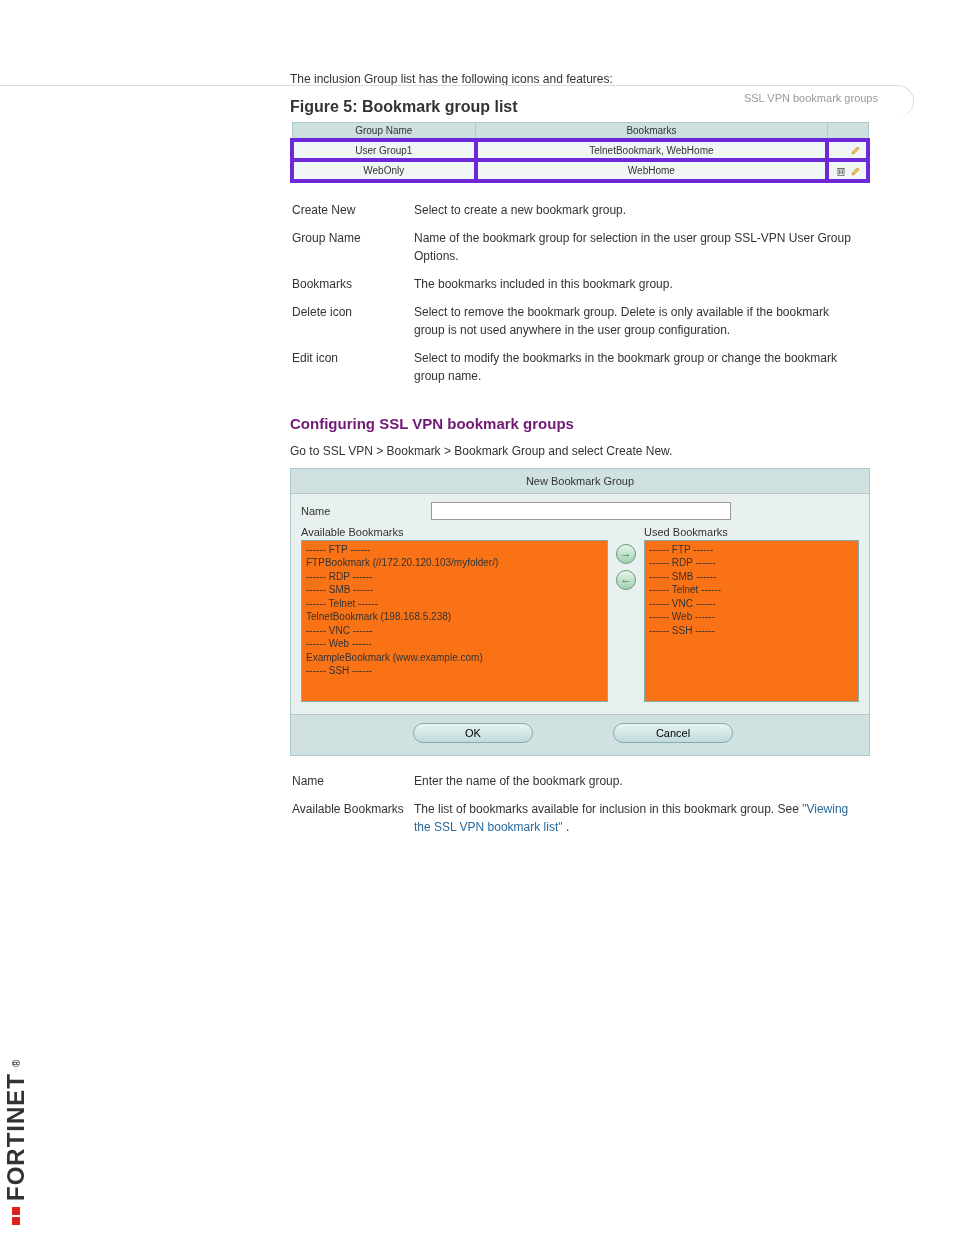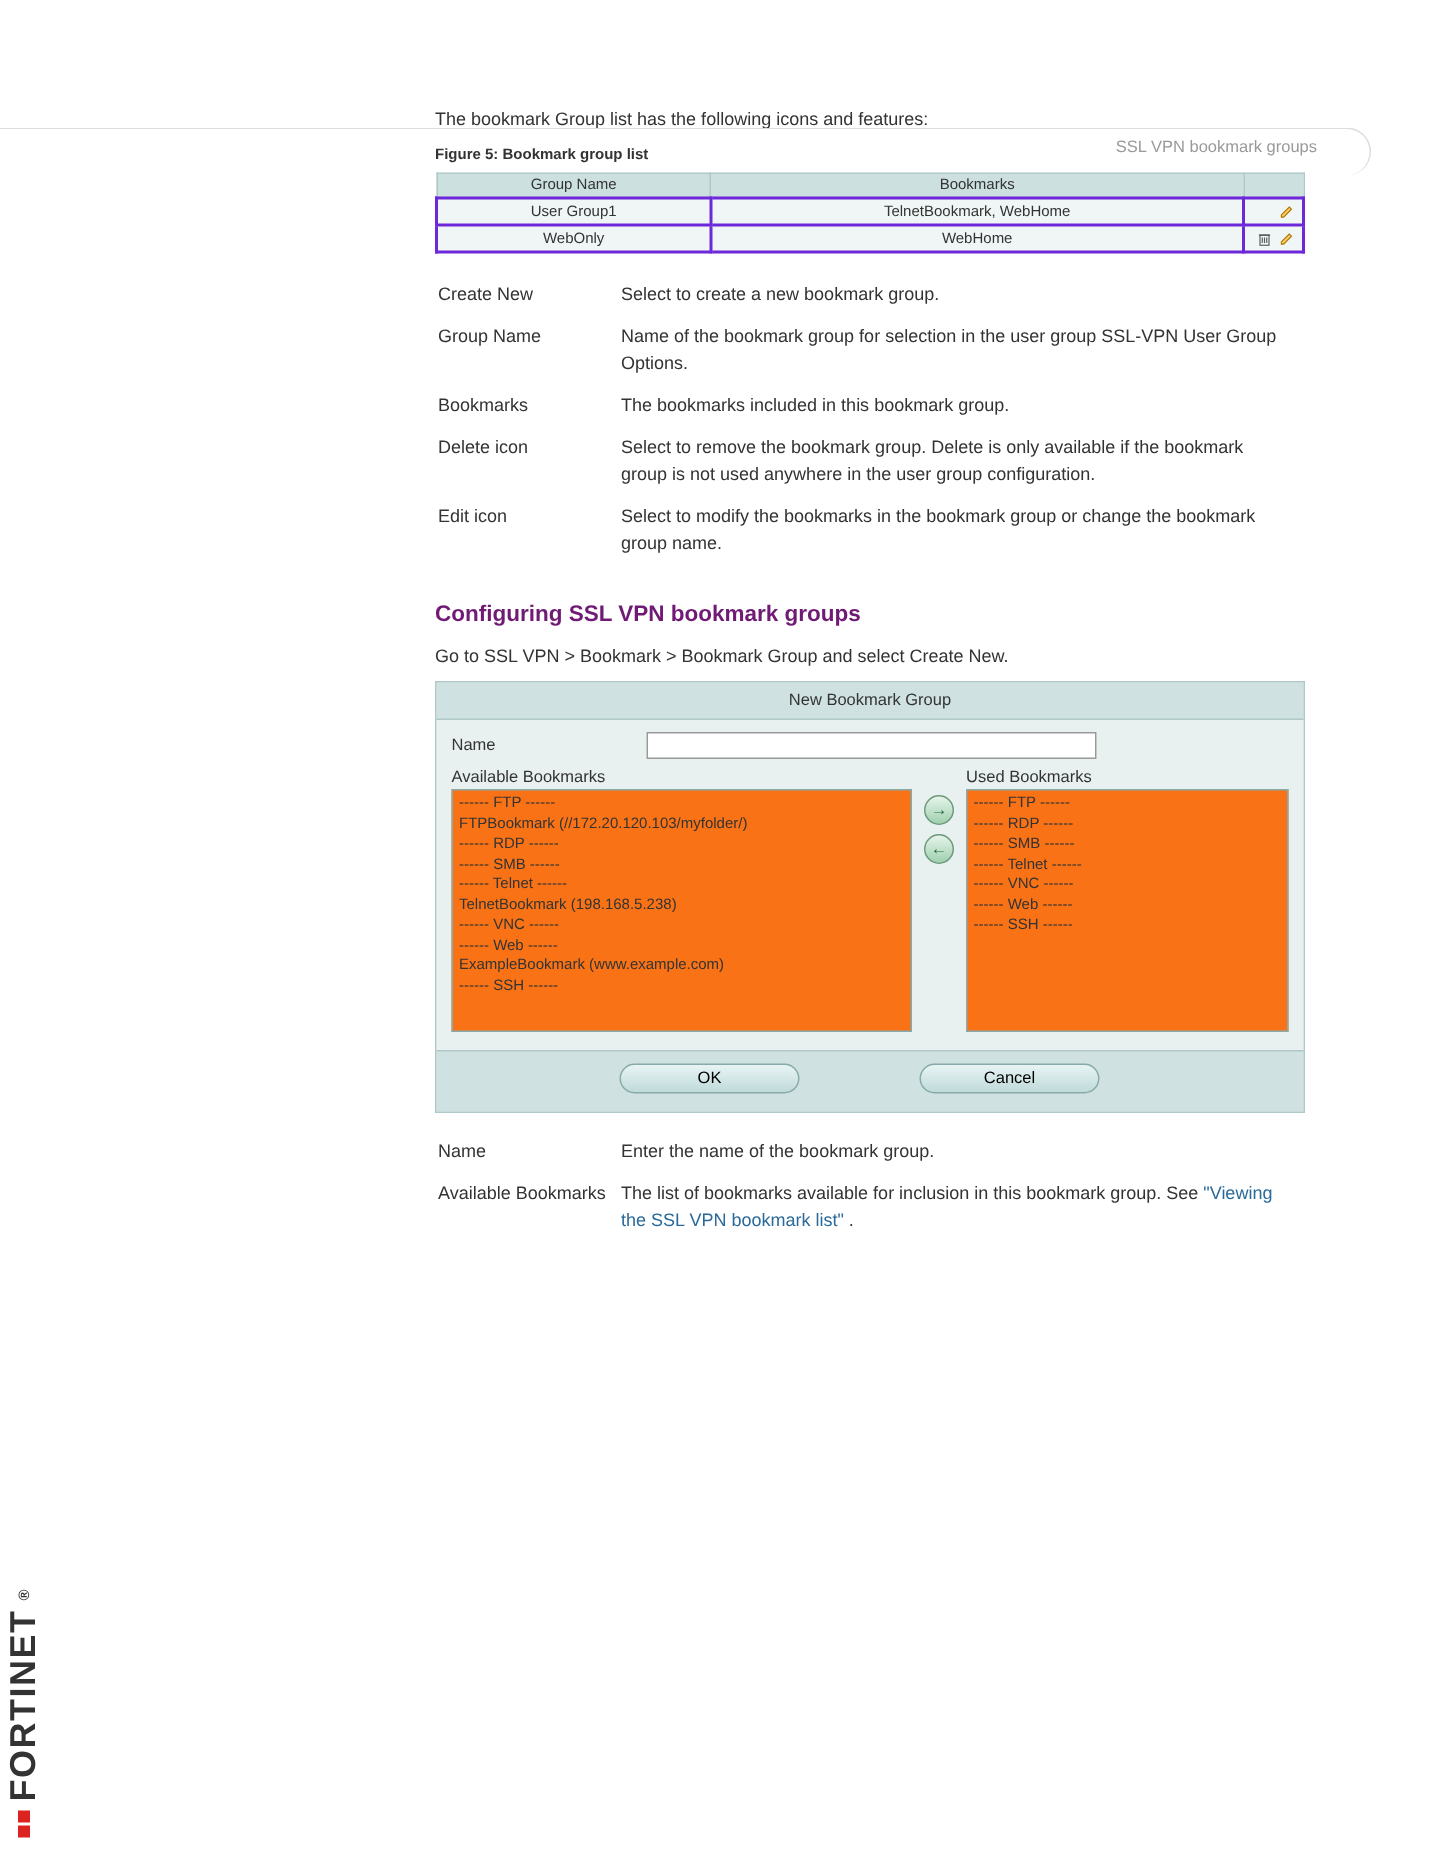--- a/index.html
+++ b/index.html
@@ -1,25 +1,25 @@
 <!DOCTYPE html>
 <html><head>
 <meta charset="utf-8">
 <style>
 * { margin: 0; padding: 0; box-sizing: border-box; }
 body { font-family: Arial, sans-serif; font-size: 12px; color: #333; background: #fff; width: 954px; margin: 0 auto; position: relative; }
 .page { padding: 0 40px 40px 100px; min-height: 1235px; position: relative; }
 .header-curve { position: absolute; top: 15px; left: 0; right: 40px; height: 32px; border: 1px solid #ddd; border-left: none; border-top-right-radius: 16px; border-bottom-right-radius: 16px; border-bottom: none; }
 .header-text { position: absolute; top: 22px; right: 76px; font-size: 11px; color: #999; }
 .body-text { font-size: 12px; line-height: 1.5; color: #333; margin: 8px 0; }
-.figure-caption { font-size: 10px; color: #333; margin: 10px 0 6px 0; }
+.figure-caption { font-size: 16px; color: #333; margin: 10px 0 6px 0; }
 .figure-caption b { font-weight: bold; }
 .bookmark-table { width: 580px; border-collapse: collapse; margin: 6px 0 12px 190px; font-size: 10px; }
 .bookmark-table th { background: #cce0e0; border: 1px solid #b0c8c8; padding: 2px 6px; font-weight: normal; text-align: center; }
-.bookmark-table td { border: 2px solid #6d28d9; padding: 2px 6px; text-align: center; background: #f0f6f6; }
+.bookmark-table td { border: 4px solid #6d28d9; padding: 2px 6px; text-align: center; background: #f0f6f6; }
 .bookmark-table td.icons { text-align: right; white-space: nowrap; padding-right: 4px; }
 .icon-small svg { width: 12px; height: 12px; vertical-align: middle; }
 .def-table { width: 100%; margin: 10px 0; font-size: 12px; }
 .def-table td { vertical-align: top; padding: 4px 8px 4px 0; line-height: 1.5; }
 .def-table td.term { width: 120px; font-weight: normal; }
 .heading-block { margin: 24px 0 10px 0; }
 .heading-num { font-size: 11px; color: #666; }
 .heading-title { font-size: 15px; font-weight: bold; color: #701a75; margin-top: 2px; }
 .dialog { width: 580px; margin: 6px 0 10px 190px; border: 1px solid #b0c8c8; background: #cfe1e1; }
 .dialog-title { text-align: center; font-weight: normal; font-size: 11px; padding: 6px 0; background: #cfe1e1; border-bottom: 1px solid #b0c8c8; }
@@ -44,21 +44,21 @@
 .indent { margin-left: 190px; width: 580px; }
 </style>
 </head>
 <body>
 
 <div class="page">
   <div class="header-curve"></div>
   <div class="header-text">SSL VPN bookmark groups</div>
 
   <div class="content-start">
-    <div class="body-text indent">The bookmark Group list has the following icons and features:</div>
+    <div class="body-text indent">The inclusion Group list has the following icons and features:</div>
     <div class="figure-caption indent"><b>Figure 5: Bookmark group list</b></div>
 
     <table class="bookmark-table">
       <thead>
         <tr>
           <th>Group Name</th>
           <th>Bookmarks</th>
           <th style="width:40px"></th>
         </tr>
       </thead>

